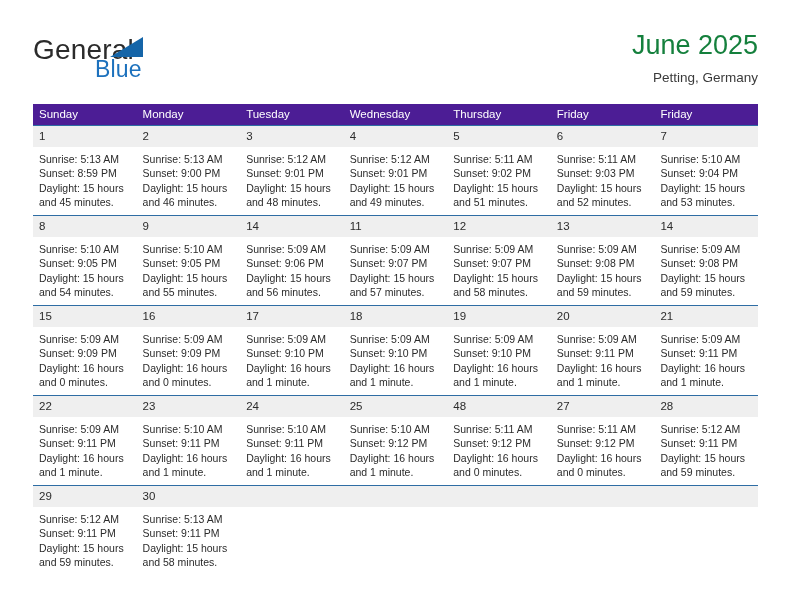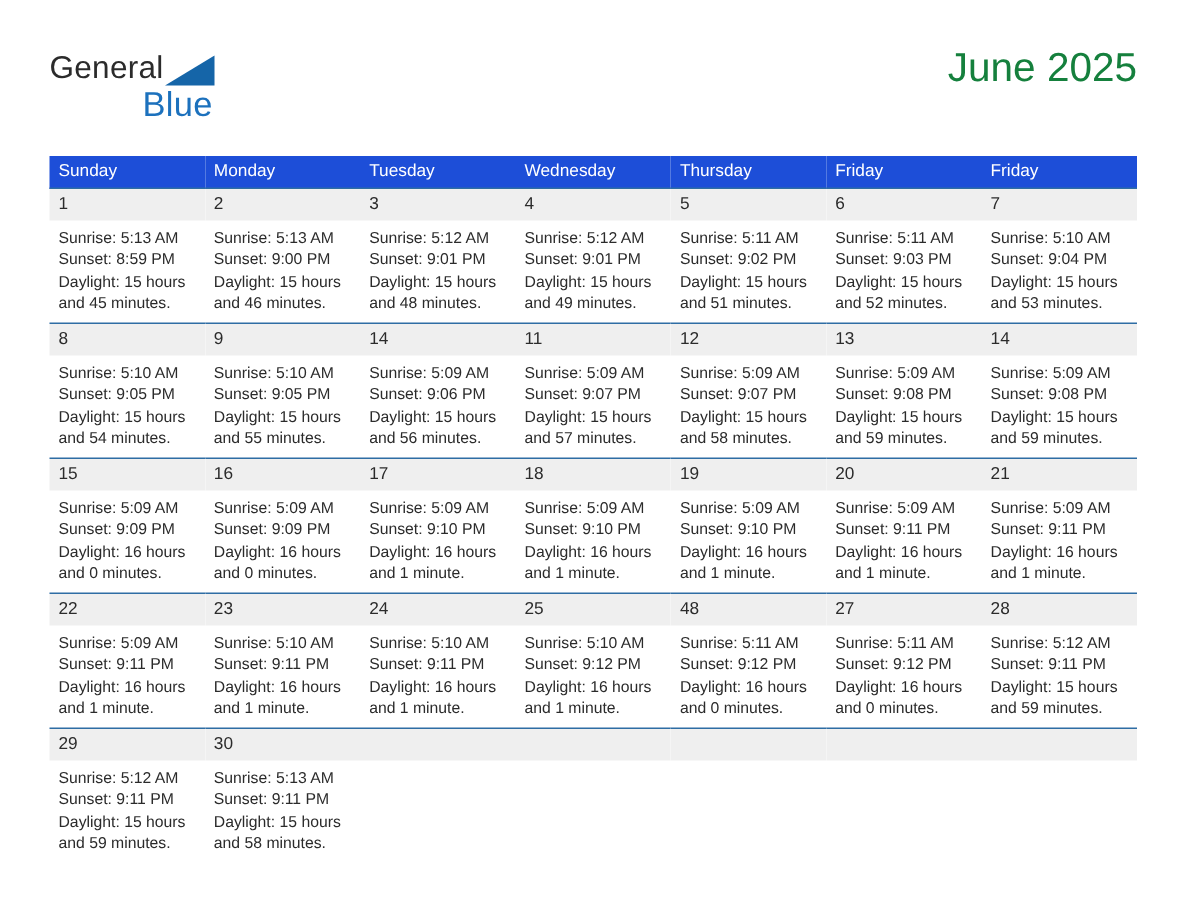--- a/index.html
+++ b/index.html
@@ -35,21 +35,21 @@
     position: absolute;
     left: 0;
     top: 6px;
     width: 200px;
     height: 56px;
   }
   .logo-general {
     position: absolute;
     left: 0;
     top: 0;
-    font-size: 21px;
+    font-size: 28px;
     letter-spacing: 0.2px;
     color: #2b2b2b;
     font-family: "Liberation Sans", sans-serif;
   }
   .logo-blue {
     position: absolute;
     left: 62px;
     top: 22px;
     font-size: 23px;
     letter-spacing: 0.2px;
@@ -91,21 +91,21 @@
   .calendar {
     position: absolute;
     left: 33px;
     top: 104px;
     width: 725px;
     border-collapse: collapse;
     table-layout: fixed;
   }
 
   .calendar th {
-    background: #1d4ed8;
+    background: #4c1d95;
     color: #ffffff;
     font-size: 11.5px;
     font-weight: normal;
     text-align: left;
     padding: 4px 0 4px 6px;
     height: 13px;
     line-height: 13px;
     border: none;
   }
 
@@ -155,20 +155,21 @@
   <div class="header">
 
     <div class="logo">
       <span class="logo-general">General</span>
       <span class="logo-triangle"></span>
       <span class="logo-blue">Blue</span>
     </div>
 
     <div class="title-block">
       <div class="month-title">June 2025</div>
+      <div class="location">Petting, Germany</div>
     </div>
 
   </div>
 
   <table class="calendar">
     <thead>
       <tr id="weekday-row">
           <th>Sunday</th>
           <th>Monday</th>
           <th>Tuesday</th>

